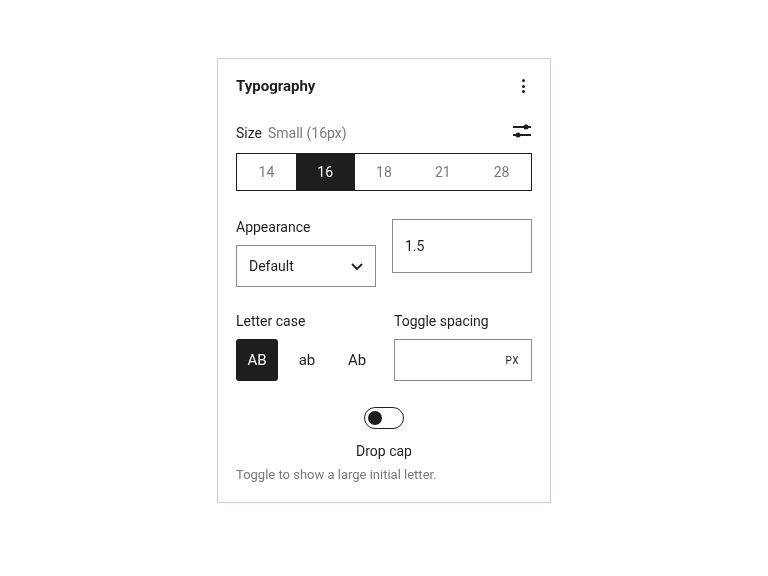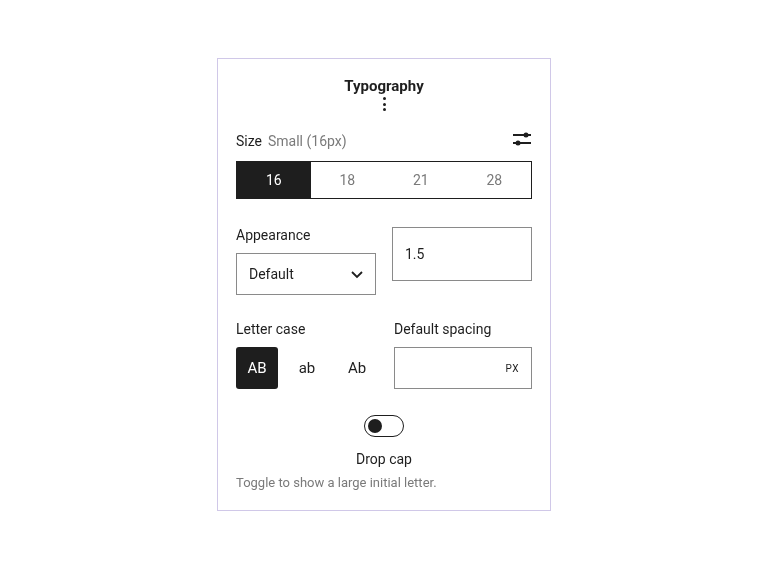--- a/index.html
+++ b/index.html
@@ -20,22 +20,21 @@
     .panel {
       width: 334px;
       border: 1px solid #d0c8e8;
       background: #fff;
       padding: 18px 18px 20px 18px;
     }
     .panel-header {
       display: flex;
       align-items: center;
       justify-content: space-between;
-      margin-bottom: 18px;
-      flex-direction: column;
+      margin-bottom: 28px;
     }
     .panel-title {
       font-size: 15px;
       font-weight: 700;
       color: #1e1e1e;
     }
     .more-icon {
       width: 18px;
       height: 18px;
       display: flex;
@@ -221,20 +220,21 @@
       <svg width="20" height="16" viewBox="0 0 20 16">
         <line x1="1" y1="4" x2="19" y2="4" stroke="#1e1e1e" stroke-width="2"></line>
         <circle cx="14" cy="4" r="2.5" fill="#1e1e1e"></circle>
         <line x1="1" y1="12" x2="19" y2="12" stroke="#1e1e1e" stroke-width="2"></line>
         <circle cx="6" cy="12" r="2.5" fill="#1e1e1e"></circle>
       </svg>
     </div>
   </div>
 
   <div class="size-segments">
+    <div class="size-seg">14</div>
     <div class="size-seg selected">16</div>
     <div class="size-seg">18</div>
     <div class="size-seg">21</div>
     <div class="size-seg">28</div>
   </div>
 
   <div class="two-col">
     <div class="field">
       <div class="field-label">Appearance</div>
       <div class="select-box">
@@ -256,21 +256,21 @@
   <div class="two-col">
     <div class="field">
       <div class="field-label">Letter case</div>
       <div class="case-row">
         <div class="case-btn selected">AB</div>
         <div class="case-btn">ab</div>
         <div class="case-btn">Ab</div>
       </div>
     </div>
     <div class="field">
-      <div class="field-label">Default spacing</div>
+      <div class="field-label">Toggle spacing</div>
       <div class="spacing-input">
         <span class="spacing-unit">PX</span>
       </div>
     </div>
   </div>
 
   <div class="dropcap-row">
     <div class="toggle">
       <div class="toggle-knob"></div>
     </div>

